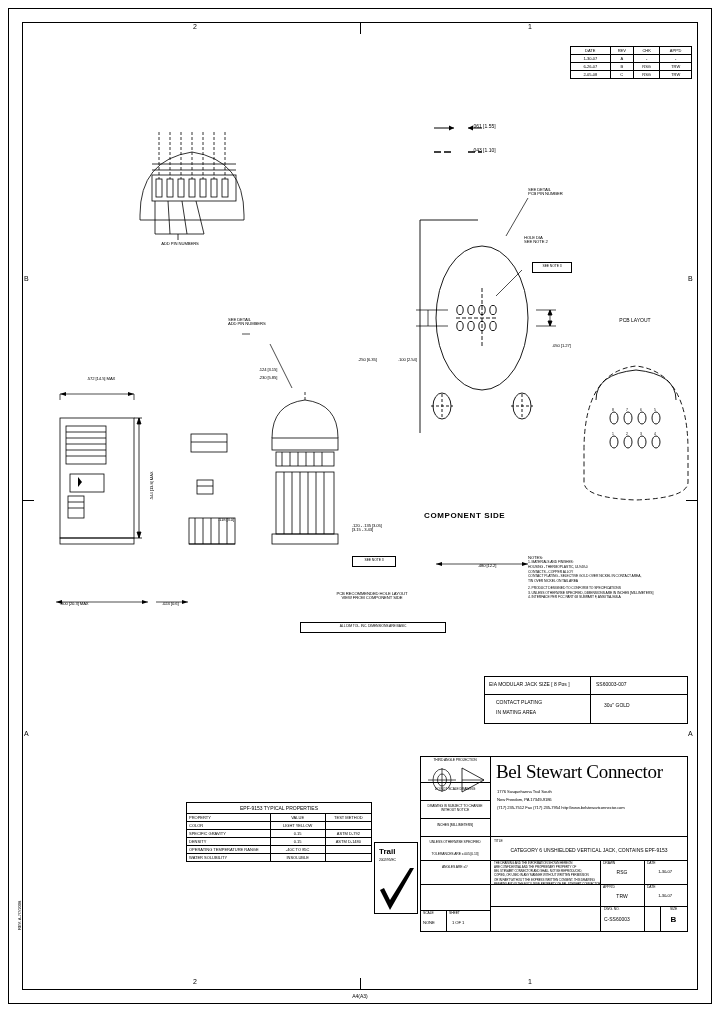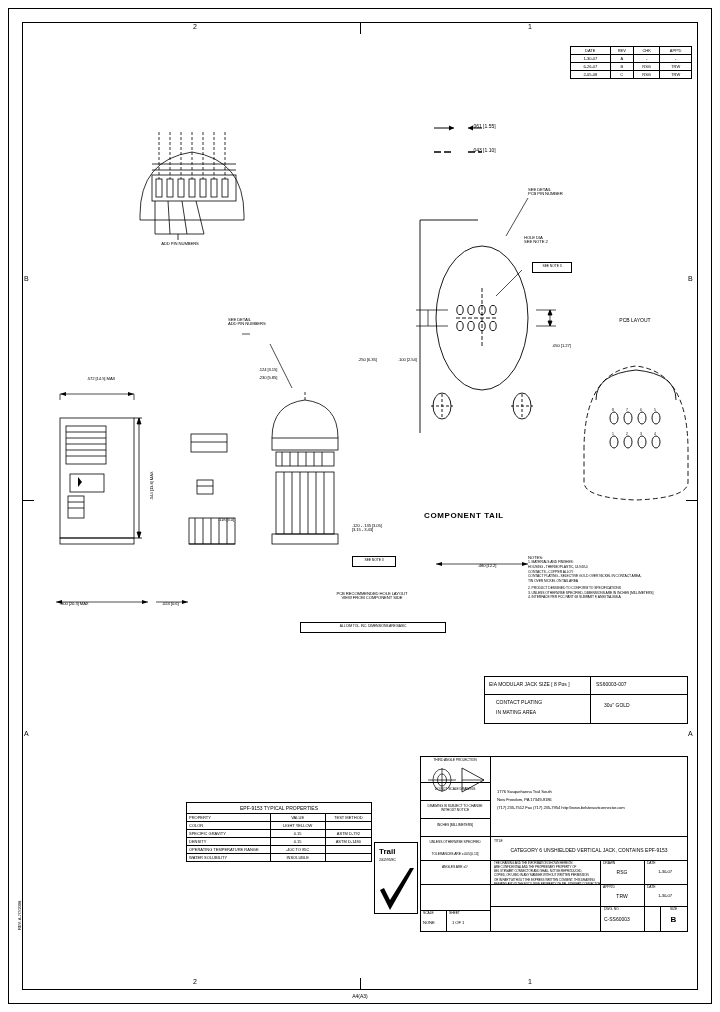--- a/index.html
+++ b/index.html
@@ -259,21 +259,21 @@
       <line x1="-2" y1="92" x2="30" y2="92" stroke-width="0.7"></line>
       <line x1="-2" y1="108" x2="30" y2="108" stroke-width="0.7"></line>
       <line x1="10" y1="92" x2="10" y2="108" stroke-width="0.7"></line>
     </g>
   </svg>
   <div class="t t4" style="left:524px;top:236px;white-space:pre-line;">HOLE DIA
 SEE NOTE 2</div>
   <div class="t t4" style="left:552px;top:344px;">.050 [1.27]</div>
   <div class="t t4" style="left:358px;top:358px;">.250 [6.35]</div>
   <div class="t t4" style="left:398px;top:358px;">.100 [2.54]</div>
-  <div class="t t8" style="left:424px;top:512px;font-weight:bold;letter-spacing:0.6px;">COMPONENT TAIL</div>
+  <div class="t t8" style="left:424px;top:512px;font-weight:bold;letter-spacing:0.6px;">COMPONENT SIDE</div>
 
   <svg class="ab" style="left:432px;top:556px;" width="110" height="16">
     <line x1="4" y1="8" x2="96" y2="8" stroke="#000" stroke-width="0.7"></line>
     <polygon points="4,8 10,6 10,10" fill="#000"></polygon>
     <polygon points="96,8 90,6 90,10" fill="#000"></polygon>
   </svg>
   <div class="t t4 ctr" style="left:432px;top:564px;width:110px;">.480 [12.2]</div>
 
   <div class="t t4" style="left:352px;top:524px;white-space:pre-line;">.120 - .135 [3.05]
 [3.15 - 3.43]</div>
@@ -400,20 +400,21 @@
     <g class="nofill" stroke-width="0.7">
       <ellipse cx="16" cy="14" rx="9" ry="11"></ellipse>
       <ellipse cx="16" cy="14" rx="4.5" ry="6"></ellipse>
       <line x1="2" y1="14" x2="30" y2="14"></line>
       <line x1="16" y1="2" x2="16" y2="26"></line>
       <polygon points="36,2 36,26 58,14" stroke-width="0.8"></polygon>
       <line x1="36" y1="14" x2="58" y2="14"></line>
     </g>
   </svg>
 
+  <div class="t serif" style="left:496px;top:762px;font-size:19px;letter-spacing:-0.3px;">Bel Stewart Connector</div>
   <div class="t t4" style="left:497px;top:790px;">1776 Susquehanna Trail South</div>
   <div class="t t4" style="left:497px;top:798px;">New Freedom, PA  17349-9186</div>
   <div class="t t4" style="left:497px;top:806px;">(717) 235-7512   Fax (717) 235-7954      http://www.belstewartconnector.com</div>
 
   <div class="t t3 ctr" style="left:421px;top:788px;width:68px;">DO NOT SCALE DRAWING</div>
   <div class="t t3 ctr" style="left:421px;top:804px;width:68px;white-space:normal;line-height:1.25;">DRAWING IS SUBJECT TO CHANGE WITHOUT NOTICE</div>
   <div class="t t3 ctr" style="left:421px;top:824px;width:68px;">INCHES [MILLIMETERS]</div>
   <div class="t t3 ctr" style="left:421px;top:840px;width:68px;white-space:normal;line-height:1.25;">UNLESS OTHERWISE SPECIFIED</div>
   <div class="t t3 ctr" style="left:421px;top:852px;width:68px;white-space:normal;line-height:1.25;">TOLERANCES ARE ±.005 [0.13]</div>
   <div class="t t3 ctr" style="left:421px;top:866px;width:68px;">ANGLES ARE ±1°</div>

